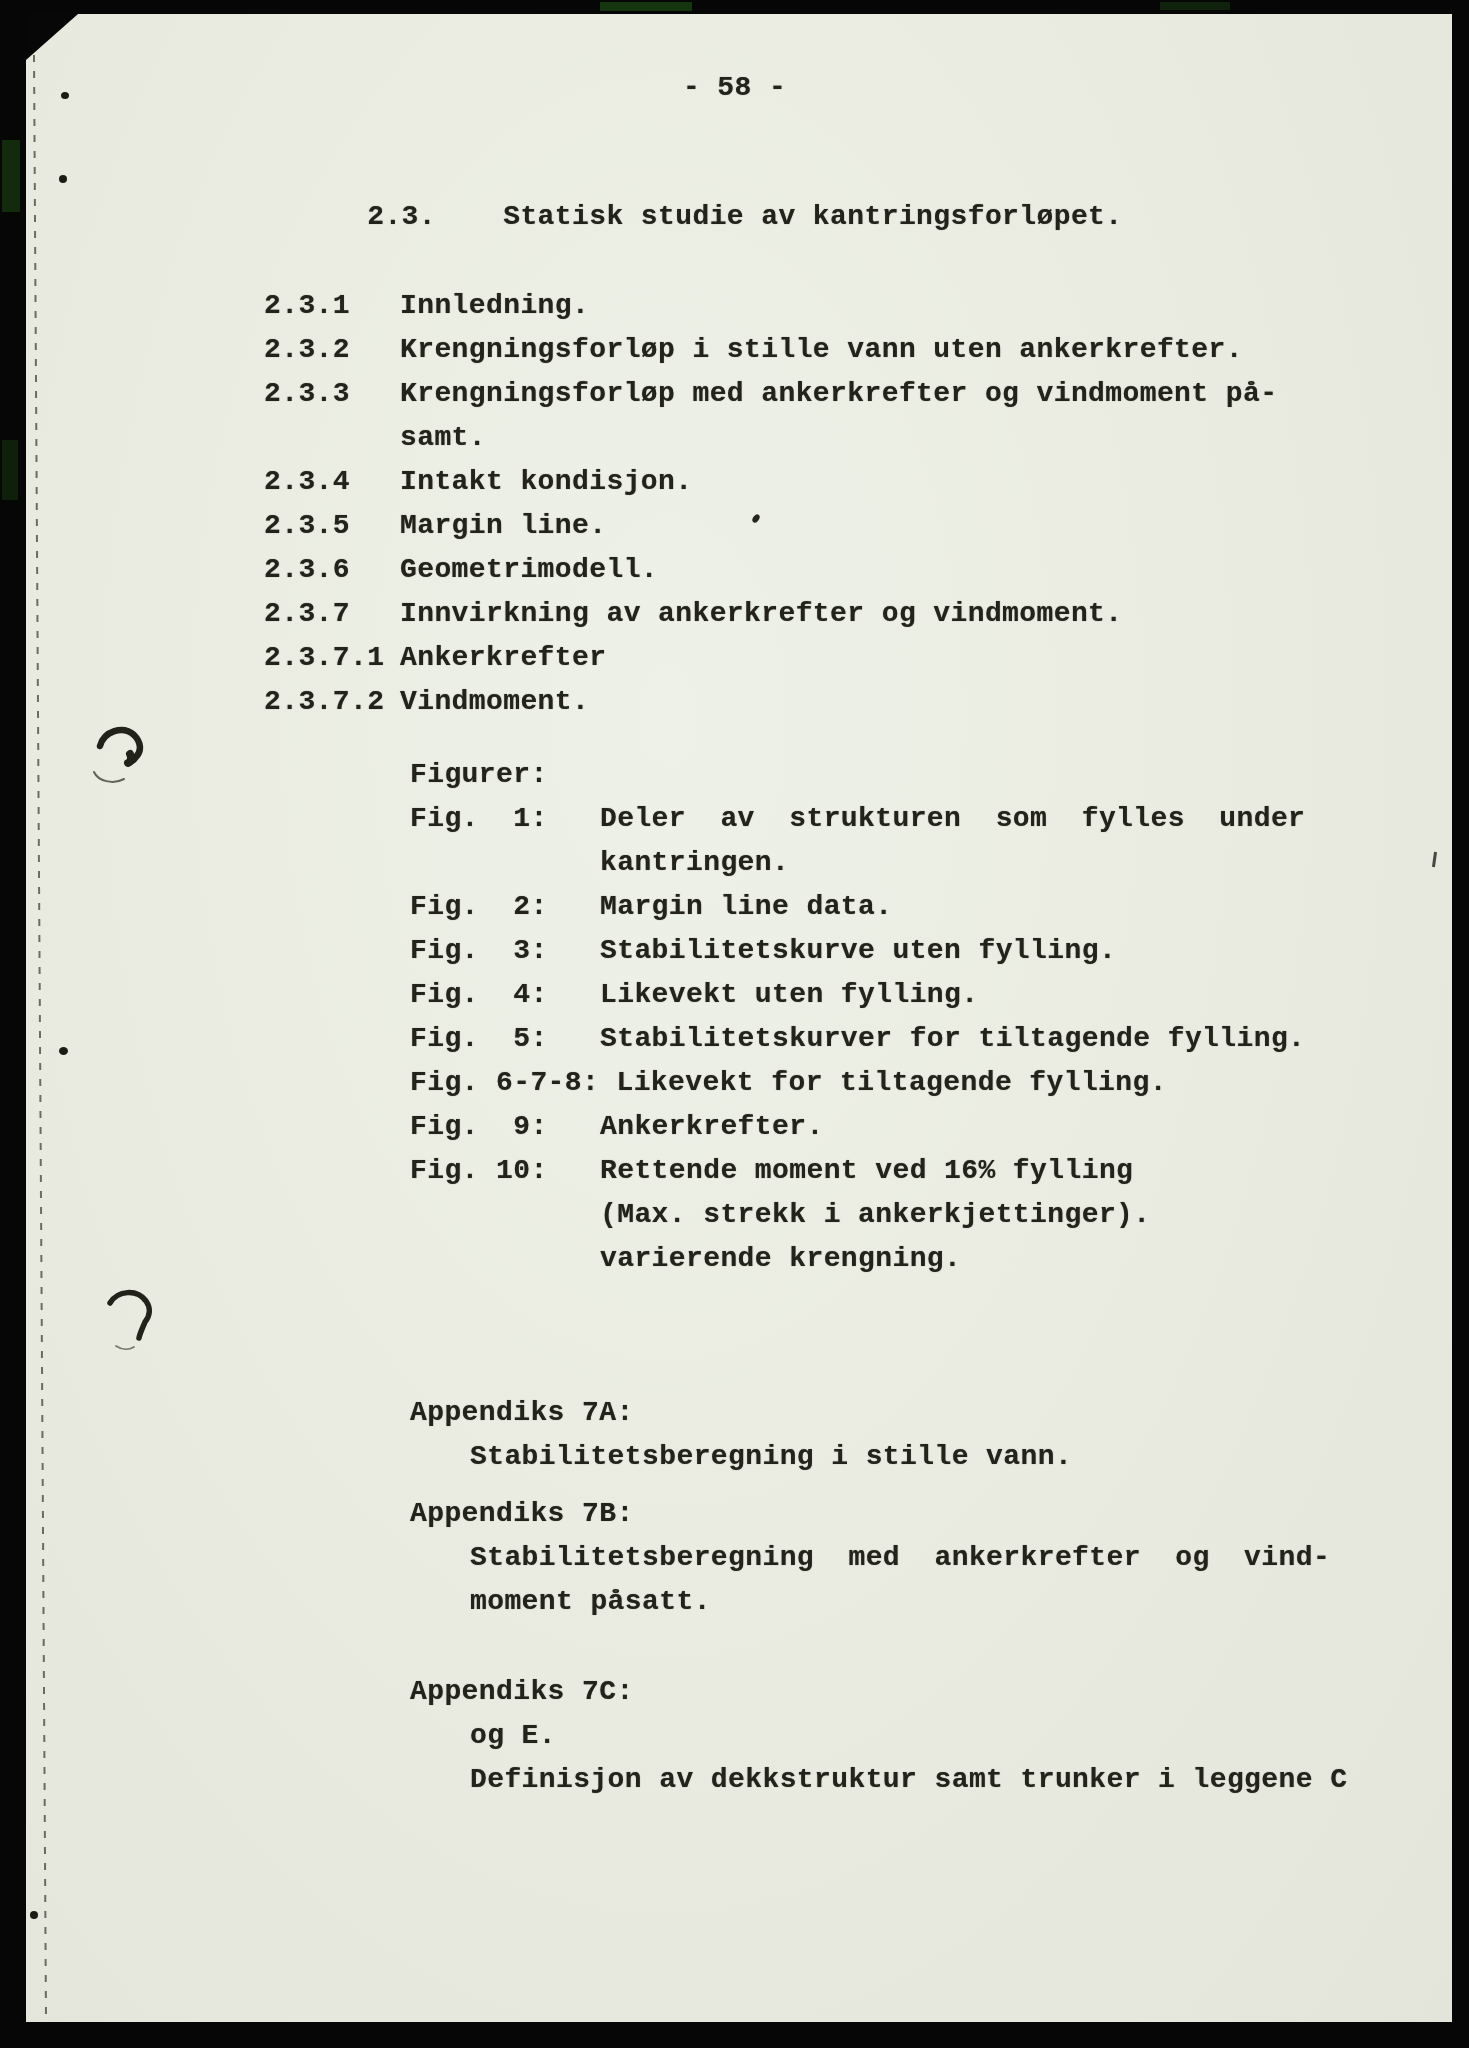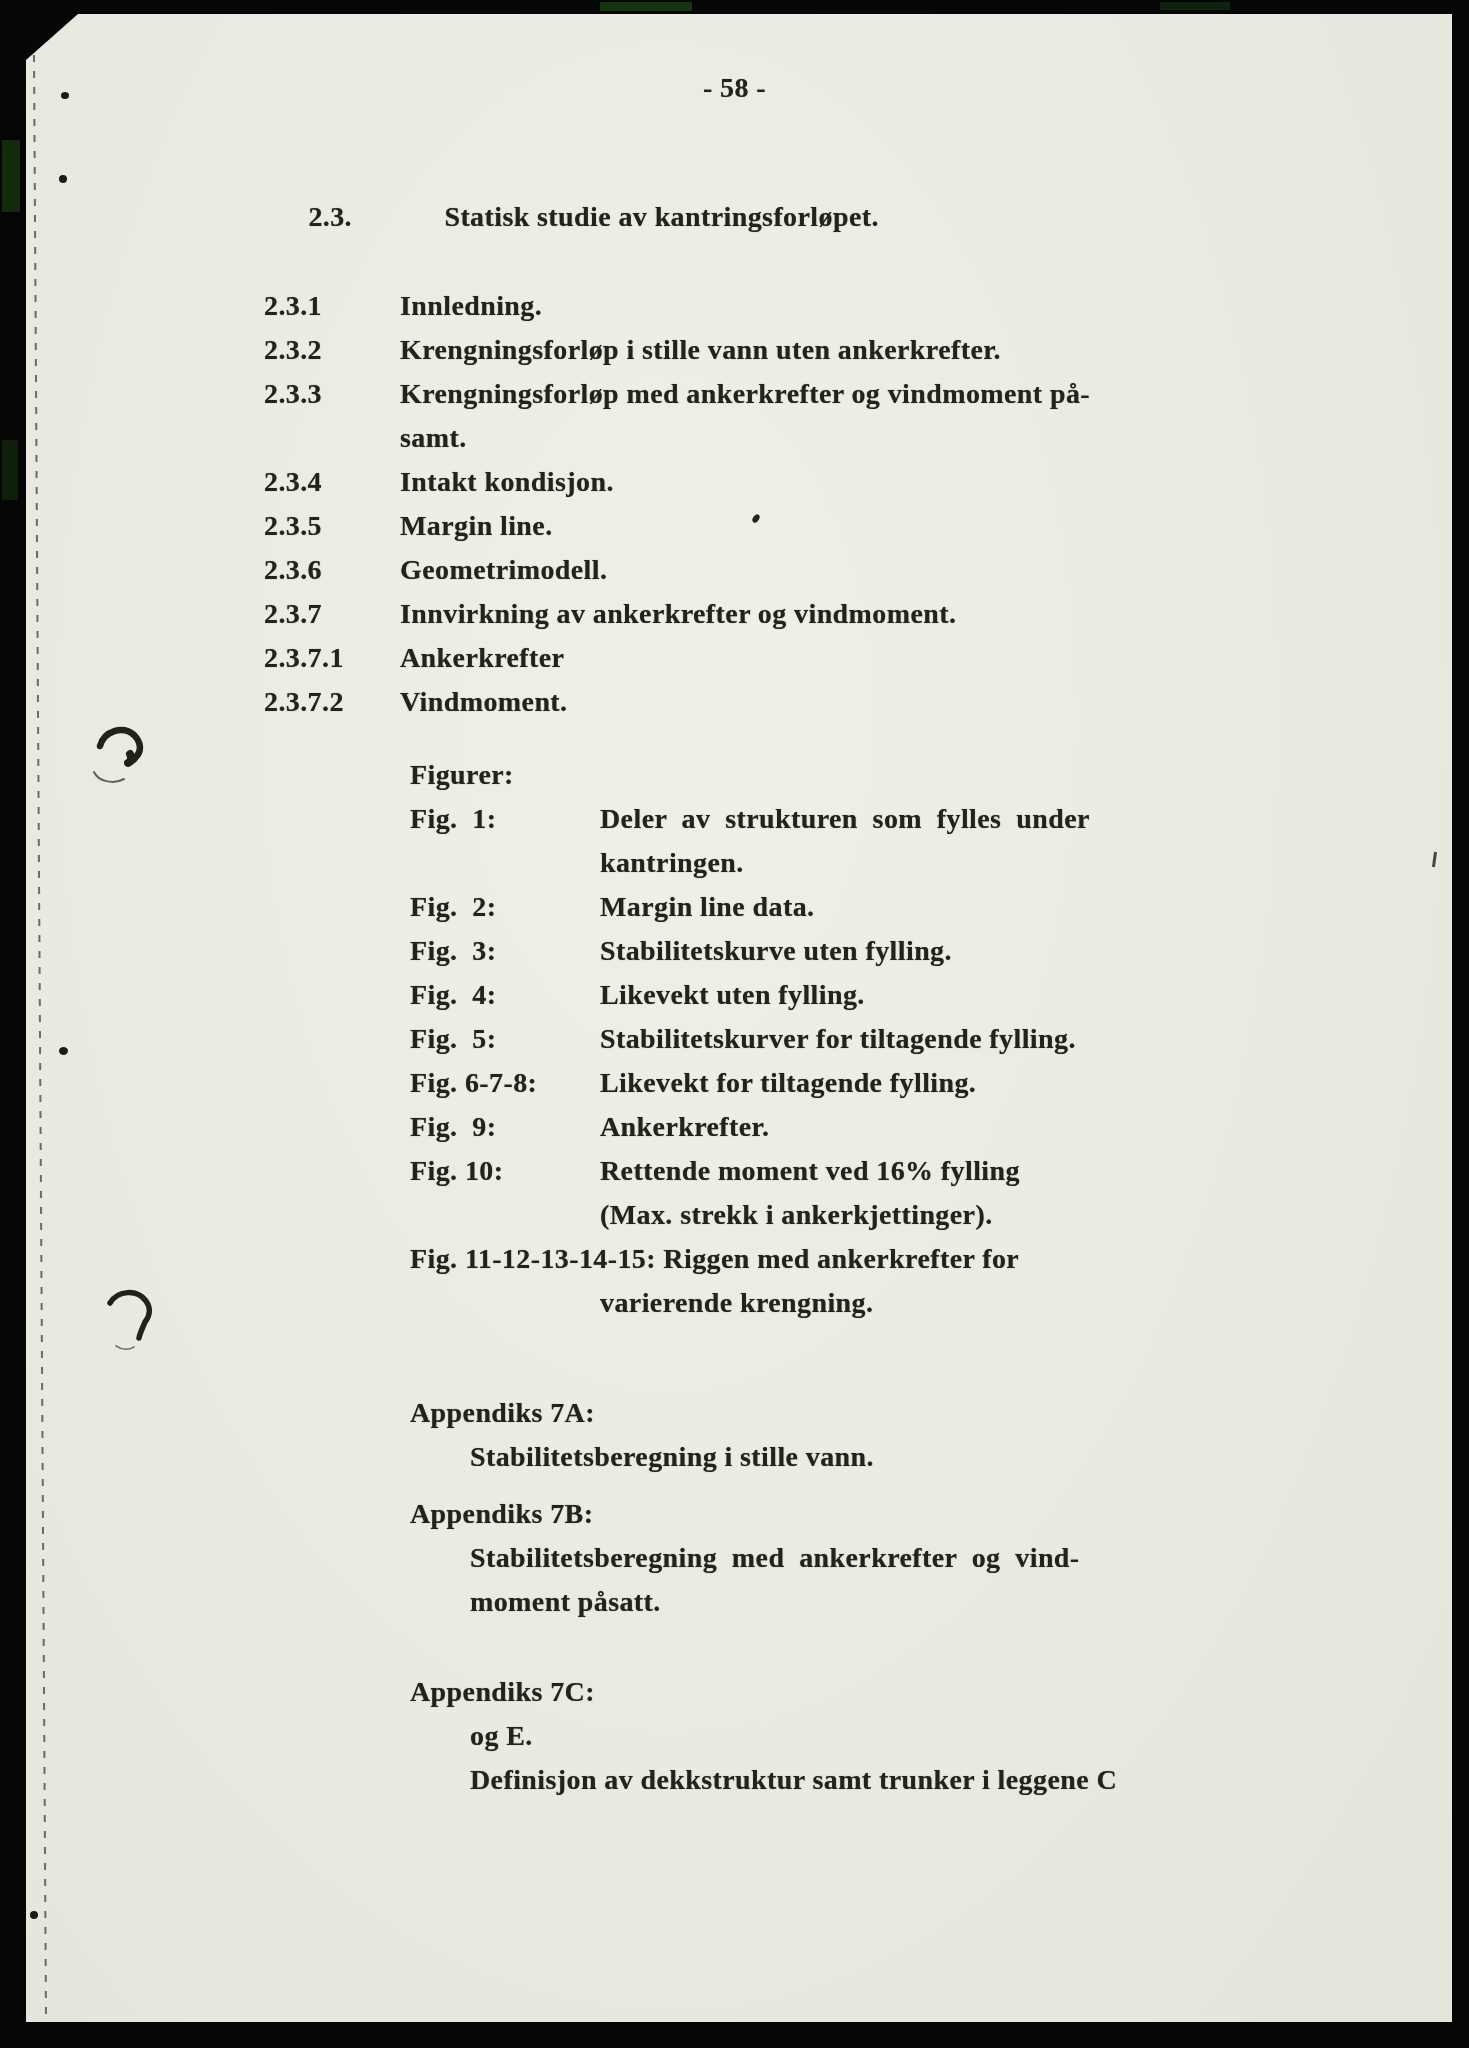--- a/index.html
+++ b/index.html
@@ -1,19 +1,19 @@
 <!DOCTYPE html>
 <html><head>
 <meta charset="utf-8">
 <style>
   html,body{margin:0;padding:0;background:#050505;}
   #scan{
     position:relative;width:1469px;height:2048px;overflow:hidden;
     background:#060606;
-    font-family:Liberation Serif, serif;
+    font-family:Liberation Mono, monospace;
   }
   .paper{
     position:absolute;left:26px;top:14px;width:1426px;height:2008px;
     background:radial-gradient(ellipse at 45% 35%, #eef1e7 0%, #e9ebe0 55%, #e3e5da 100%);
   }
   .corner-wedge{
     position:absolute;left:26px;top:14px;width:52px;height:46px;
     background:#070707;
     clip-path:polygon(0 0, 100% 0, 0 100%);
   }
@@ -100,21 +100,20 @@
     <div class="line"><span class="col-fig">Fig.  1: </span><span>Deler  av  strukturen  som  fylles  under</span></div>
     <div class="line"><span class="col-fig"></span><span>kantringen.</span></div>
     <div class="line"><span class="col-fig">Fig.  2: </span><span>Margin line data.</span></div>
     <div class="line"><span class="col-fig">Fig.  3: </span><span>Stabilitetskurve uten fylling.</span></div>
     <div class="line"><span class="col-fig">Fig.  4: </span><span>Likevekt uten fylling.</span></div>
     <div class="line"><span class="col-fig">Fig.  5: </span><span>Stabilitetskurver for tiltagende fylling.</span></div>
     <div class="line"><span class="col-fig">Fig. 6-7-8: </span><span>Likevekt for tiltagende fylling.</span></div>
     <div class="line"><span class="col-fig">Fig.  9: </span><span>Ankerkrefter.</span></div>
     <div class="line"><span class="col-fig">Fig. 10: </span><span>Rettende moment ved 16% fylling</span></div>
     <div class="line"><span class="col-fig"></span><span>(Max. strekk i ankerkjettinger).</span></div>
-    <div class="line"><span class="col-fig">Fig. 11-12-13-14-15: </span><span>Riggen med ankerkrefter for</span></div>
     <div class="line"><span class="col-fig"></span><span>varierende krengning.</span></div>
   </div>
 
   <div class="txt" style="left:410px;top:1367px;margin-top:24px;">
     <div class="line">Appendiks 7A:</div>
     <div class="line app-body">Stabilitetsberegning i stille vann.</div>
   </div>
 
   <div class="txt" style="left:410px;top:1492px;">
     <div class="line">Appendiks 7B:</div>

